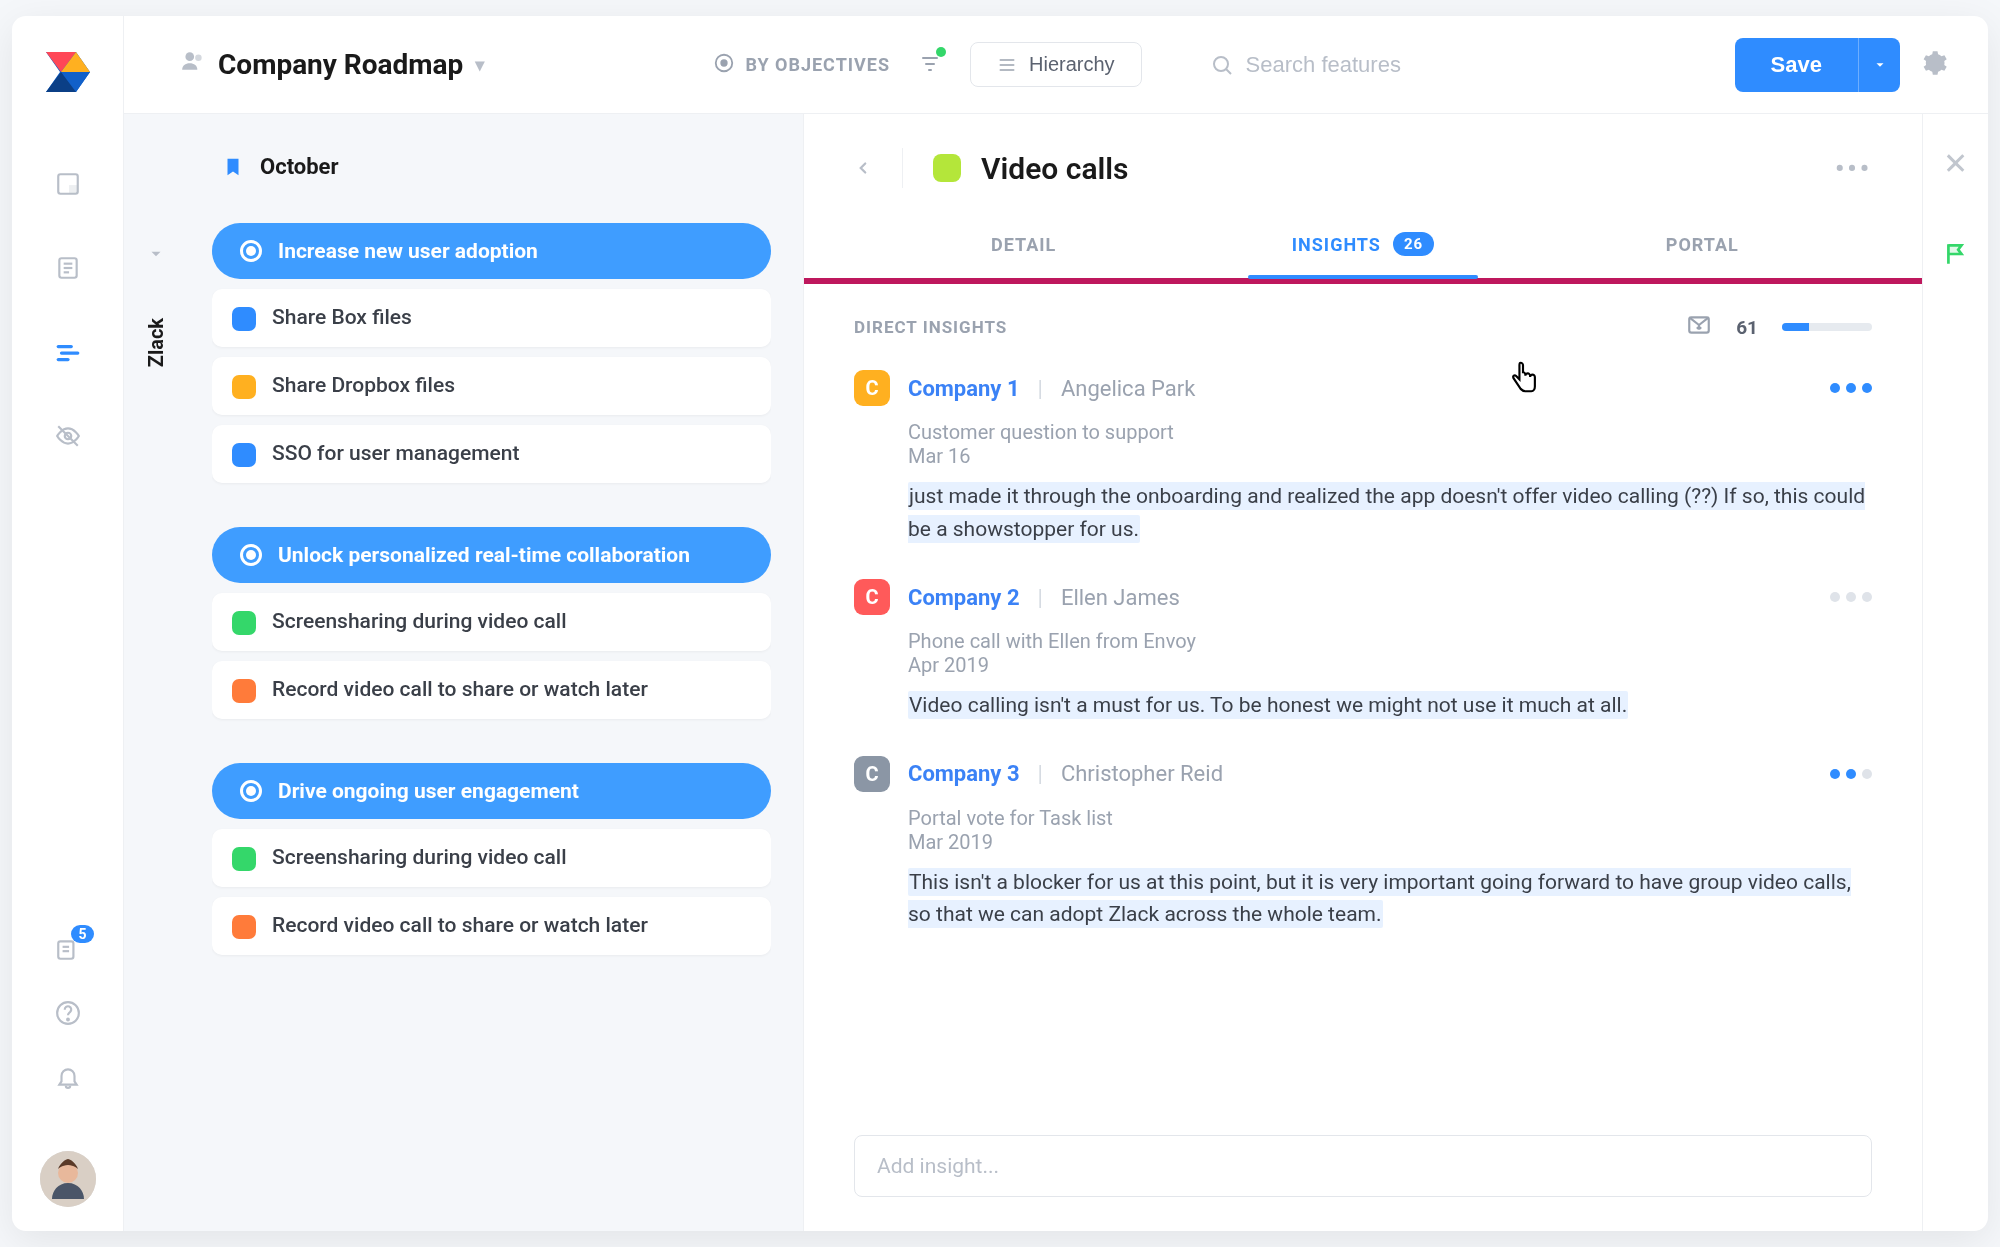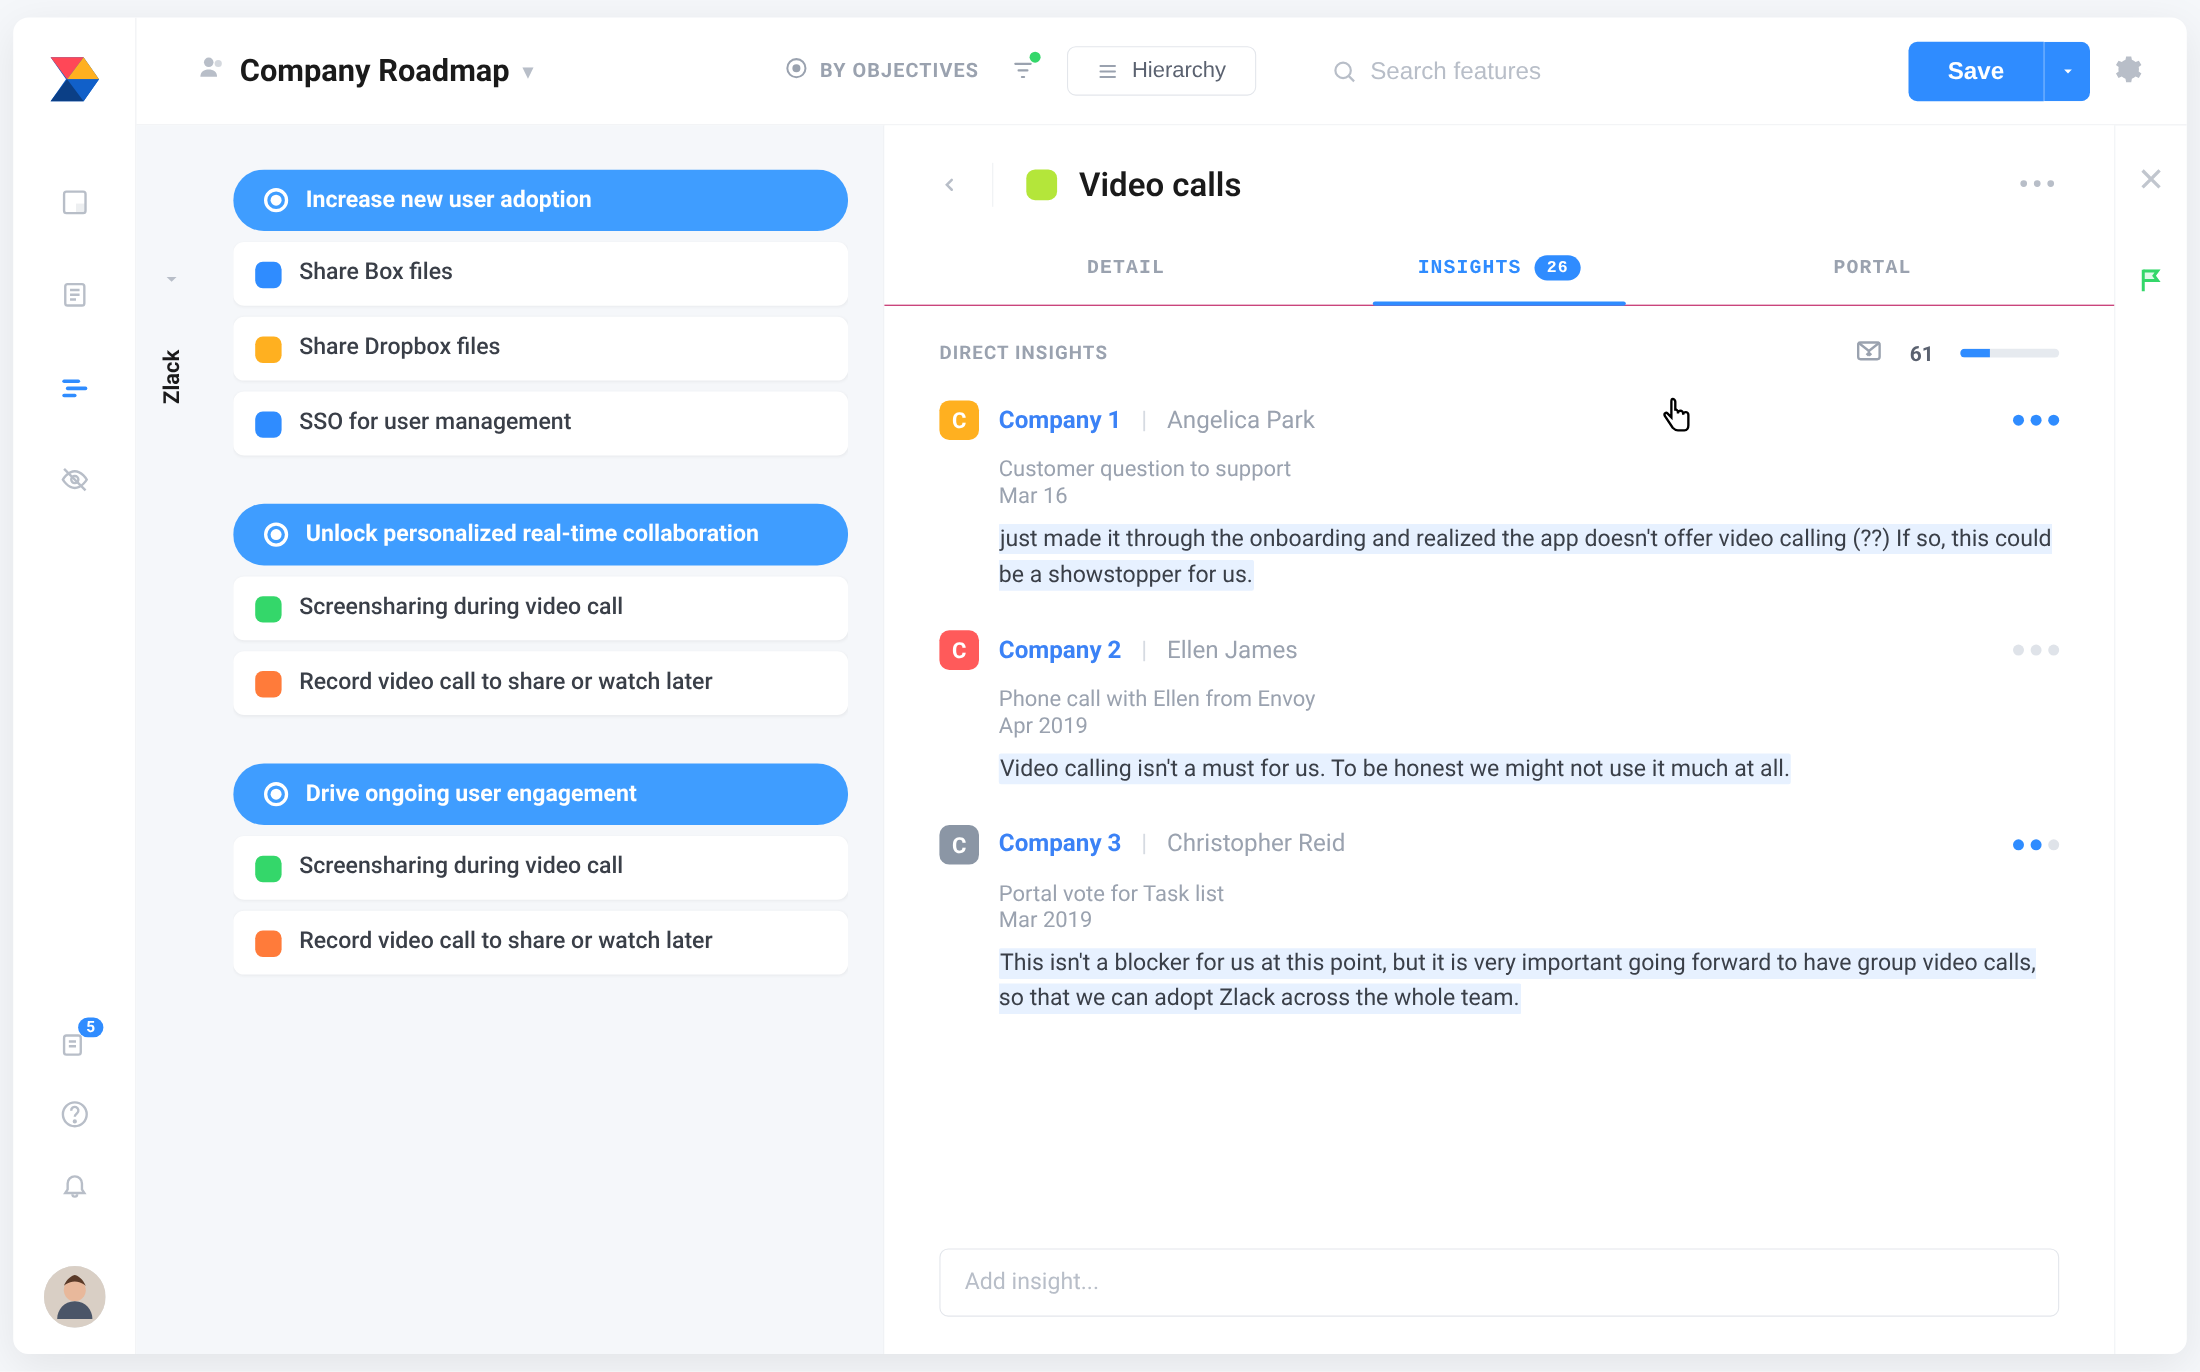--- a/index.html
+++ b/index.html
@@ -115,21 +115,21 @@
   .chip-blue{background:#2f8cff;} .chip-yellow{background:#ffb020;} .chip-green{background:#34d76a;} .chip-orange{background:#ff7b3a;}
 
   
   .detail-panel { flex:1; background:#fff; display:flex; flex-direction:column; min-width:0; position:relative; }
   .detail-header { display:flex; align-items:center; gap:30px; padding:34px 50px 24px 50px; }
   .detail-back { color:#b8bec8; font-size:26px; cursor:pointer; padding-right:30px; border-right:1px solid #eef0f3; height:40px; display:flex; align-items:center; }
   .detail-title { display:flex; align-items:center; gap:20px; font-size:30px; font-weight:600; color:#1a1a1a; }
   .detail-title .chip { width:28px; height:28px; border-radius:8px; background:#b4e63a; }
   .detail-more { margin-left:auto; color:#b8bec8; font-size:26px; cursor:pointer; letter-spacing:3px; font-weight:700; }
 
-  .tabs { display:flex; border-bottom:1px solid #be185d; padding:0 50px;font-family:Liberation Mono, monospace; }
+  .tabs { display:flex; border-bottom:6px solid #be185d; padding:0 50px; }
   .tab {
     flex:1; text-align:center; padding:20px 0 22px; font-weight:700; letter-spacing:1px; font-size:18px;
     color:#9aa2af; cursor:pointer; position:relative; display:flex; align-items:center; justify-content:center; gap:12px;
   }
   .tab.active { color:#2f8cff; }
   .tab.active::after { content:''; position:absolute; left:16%; right:16%; bottom:-1px; height:4px; background:#2f8cff; border-radius:3px; }
   .tab-badge { background:#2f8cff; color:#fff; font-size:15px; font-weight:700; border-radius:18px; padding:3px 11px; }
   .cursor-hand { position:absolute; right:34%; top:244px; pointer-events:none; }
   .cursor-hand svg { width:38px; height:38px; }
 
@@ -318,20 +318,26 @@
         <div class="roadmap-inner">
           <div class="lane-labels">
             <span class="lane-caret">
               <svg width="18" height="18" viewBox="0 0 24 24" fill="currentColor">
                   <path d="M6 9l6 6 6-6z"></path>
                 </svg>
             </span>
             <span class="lane-name">Zlack</span>
           </div>
           <div class="lane-content" id="lane-content">
+              <div class="month-row">
+                <svg class="bookmark-ic" viewBox="0 0 24 24" fill="currentColor">
+                  <path d="M6 3h12v18l-6-4-6 4z"></path>
+                </svg>
+                <span>October</span>
+              </div>
               <div class="objective-group">
                 <div class="objective-header">
                   <span class="circ"></span>
                   <span>Increase new user adoption</span>
                 </div>
                 <div class="feature-card">
                   <span class="feature-chip chip-blue"></span>
                   <span>Share Box files</span>
                 </div>
                 <div class="feature-card">

